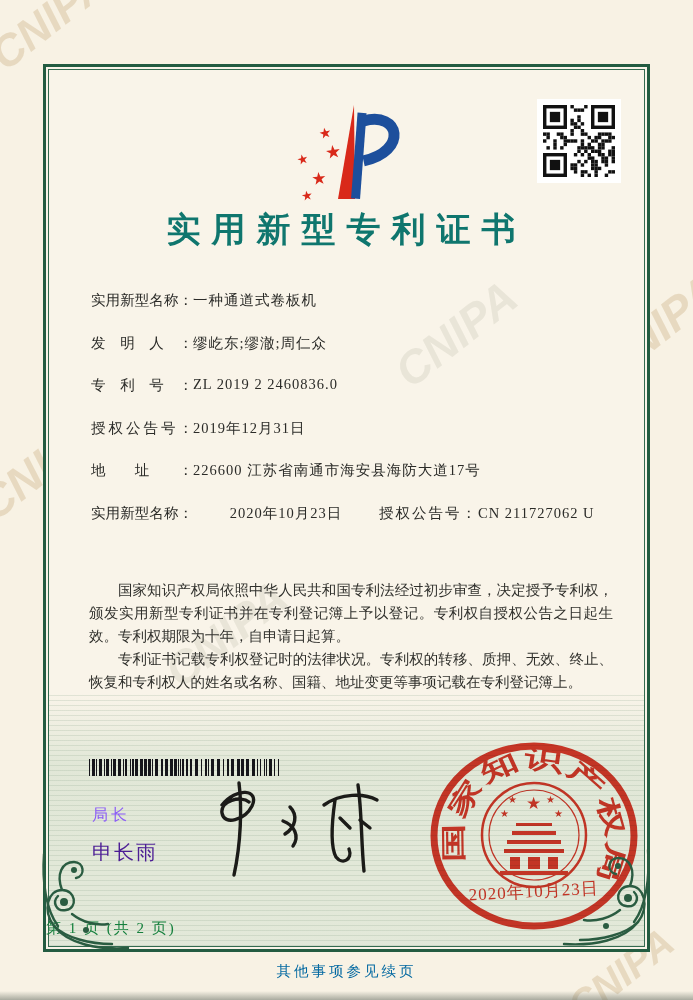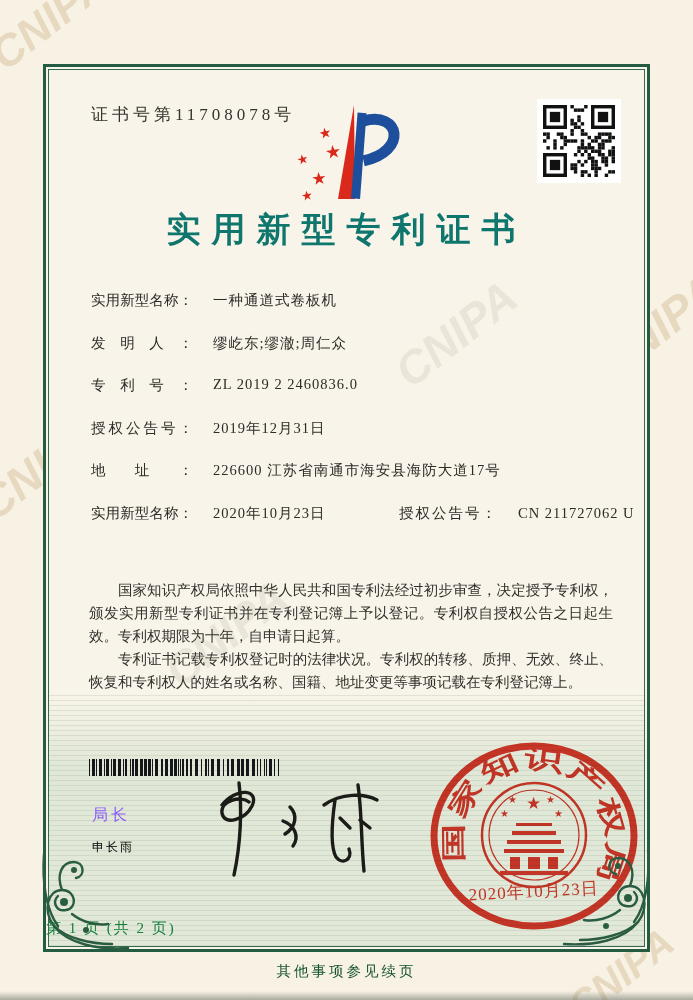--- a/index.html
+++ b/index.html
@@ -30,38 +30,38 @@
   .qr{position:absolute;right:26px;top:32px;width:84px;height:84px;background:#fff;
       display:flex;align-items:center;justify-content:center;}
   
   .title{position:absolute;left:0;right:0;top:140px;text-align:center;
          font-size:34px;font-weight:700;color:#0f766e;letter-spacing:11px;}
   
   .fields{position:absolute;left:45px;right:26px;top:224px;font-size:14.5px;color:#2b2b28;}
   .frow{height:26px;margin-bottom:16.5px;white-space:nowrap;}
   .flabel{display:inline-block;width:102px;text-align:justify;text-align-last:justify;
           vertical-align:top;letter-spacing:0;}
-  .fvalue{margin-left:20px;letter-spacing:1px;}
+  .fvalue{margin-left:0;letter-spacing:1px;text-align:center;}
   .fvalue.datecol{display:inline-block;width:186px;}
   .glabel{letter-spacing:2px;text-align:center;}
   
   .bodytext{position:absolute;left:43px;right:34px;top:512px;font-size:14.5px;
             line-height:23px;color:#30302c;text-align:justify;}
   .bodytext p{margin:0;text-indent:2em;}
   
   .barcode{position:absolute;left:43px;top:692px;width:192px;height:17px;}
   .director-title{position:absolute;left:46px;top:738px;font-size:16px;color:#8b5cf6;letter-spacing:3px;}
-  .director-name{position:absolute;left:46px;top:772px;font-size:12px;color:#000000;letter-spacing:2px;}
+  .director-name{position:absolute;left:46px;top:772px;font-size:20px;color:#4c1d95;letter-spacing:2px;}
   .signature{position:absolute;left:138px;top:706px;width:215px;height:115px;}
   .seal{position:absolute;left:378px;top:672px;width:220px;height:200px;
         mix-blend-mode:multiply;opacity:.92;}
   .page-ind{position:absolute;left:0;right:0;top:852px;text-align:left;
             font-size:15px;color:#15803d;letter-spacing:2px;}
   .cont-note{position:absolute;left:0;right:0;top:962px;text-align:center;
-             font-size:14.5px;color:#14532d;letter-spacing:3px;}
+             font-size:14.5px;color:#0369a1;letter-spacing:3px;}
   .ornament{position:absolute;width:102px;height:102px;pointer-events:none;}
   .orn-bl{left:28px;top:852px;}
   .orn-br{left:562px;top:848px;transform:scaleX(-1);}
   .scan-edge{position:absolute;left:0;right:0;bottom:0;height:9px;
              background:linear-gradient(to bottom, rgba(110,120,108,0), rgba(104,112,102,.55));}
 </style>
 </head>
 <body>
 
 <span class="wm tan" style="left:-18px;top:-6px;font-size:44px;">CNIPA</span>
@@ -69,21 +69,20 @@
 <span class="wm tan" style="left:588px;top:300px;font-size:46px;">CNIPA</span>
 <span class="wm tan" style="left:-30px;top:440px;font-size:46px;">CNIPA</span>
 <span class="wm tan" style="left:560px;top:952px;font-size:40px;">CNIPA</span>
 
 <div class="frame">
   <div class="band"></div>
 
   <span class="wm grey" style="left:340px;top:240px;font-size:46px;">CNIPA</span>
   <span class="wm grey" style="left:110px;top:540px;font-size:46px;">CNIPA</span>
 
-  <div class="cert-no">证书号第11708078号</div>
 
   <div class="logo">
     <svg width="150" height="110" viewBox="0 0 150 110">
       <g fill="#d9291a">
         <text x="46" y="42" font-size="14" transform="rotate(-12 46 42)">★</text>
         <text x="52" y="62" font-size="18" transform="rotate(-8 52 62)">★</text>
         <text x="24" y="68" font-size="13" transform="rotate(-14 24 68)">★</text>
         <text x="38" y="88" font-size="17" transform="rotate(-6 38 88)">★</text>
         <text x="28" y="104" font-size="13" transform="rotate(-10 28 104)">★</text>
       </g>

